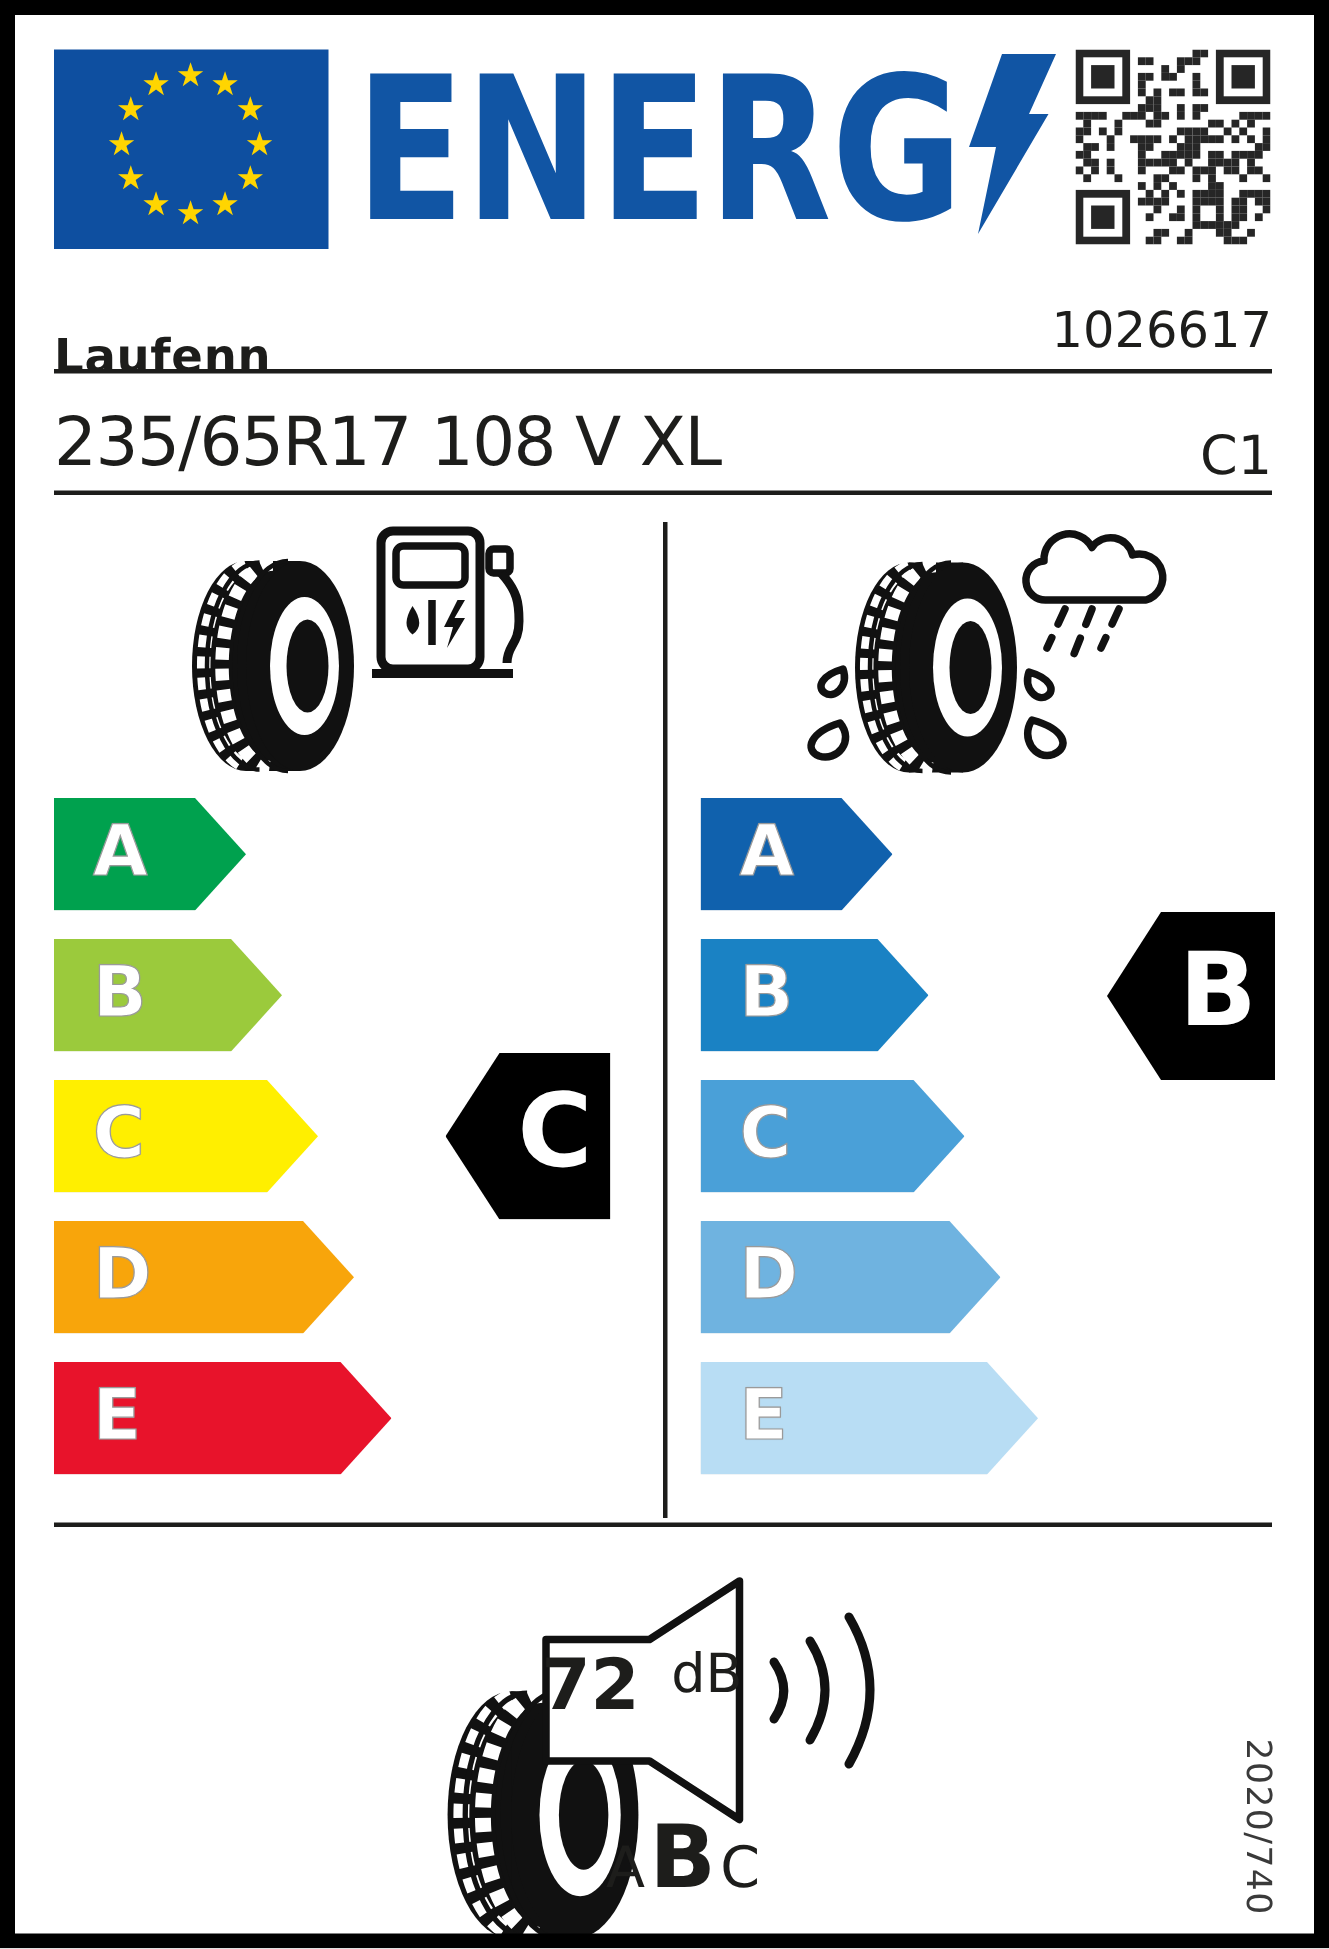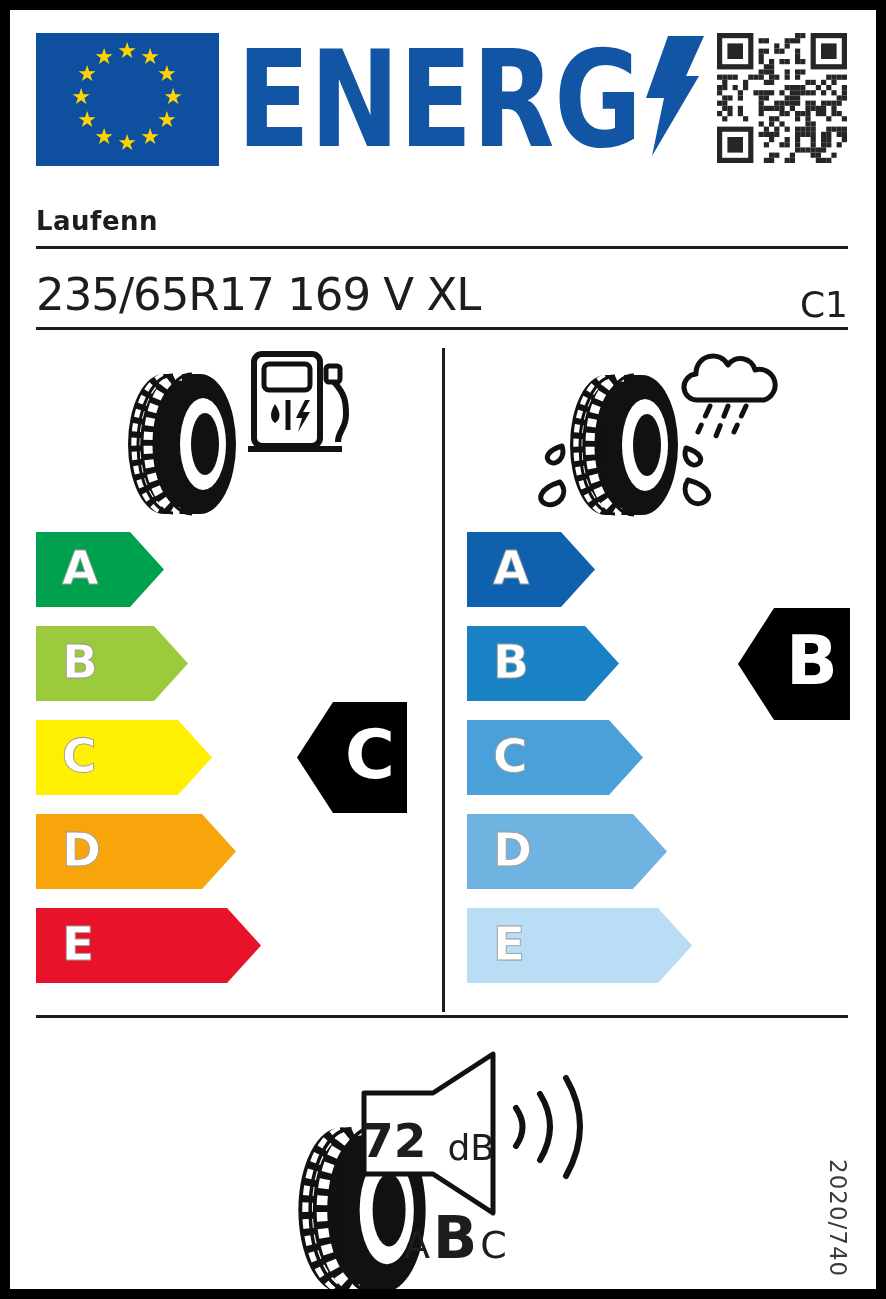--- a/index.html
+++ b/index.html
@@ -9,21 +9,21 @@
   .frame{position:absolute;left:0;top:0;width:886px;height:1299px;border:10px solid #000;pointer-events:none;z-index:50;}
 
   
   .eu-flag{position:absolute;left:36px;top:33px;width:183px;height:133px;background:#0e4fa0;overflow:hidden;}
   .eu-flag .star{position:absolute;color:#ffd500;font-size:22px;line-height:22px;width:22px;text-align:center;}
   .energ-svg{position:absolute;left:237px;top:28px;}
   .bolt-svg{position:absolute;left:646px;top:36px;}
   .qr-svg{position:absolute;left:717px;top:33px;}
 
   
-  .brand{position:absolute;left:36px;top:206px;font-size:26px;font-weight:bold;letter-spacing:.5px;}
+  .brand{position:absolute;left:36px;top:220px;font-size:31px;font-weight:bold;letter-spacing:.5px;}
   .article{position:absolute;right:38px;top:200px;font-size:33px;}
   .rule{position:absolute;left:36px;width:812px;height:3px;background:#1d1d1b;}
   .rule1{top:246px;}
   .rule2{top:327px;}
   .rule3{top:1015px;}
   .tire-size{position:absolute;left:36px;top:268px;font-size:45px;letter-spacing:-1px;}
   .tire-class{position:absolute;right:38px;top:284px;font-size:36px;}
 
   
   .vdivider{position:absolute;left:442px;top:348px;width:3px;height:664px;background:#1d1d1b;}
@@ -35,21 +35,21 @@
          font-size:47px;font-weight:bold;color:#fff;
          -webkit-text-stroke:.8px #9a9a9a;text-shadow:0 0 1px #9d9d9d;}
   .rating{position:absolute;background:#000;
          clip-path:polygon(36px 0,100% 0,100% 100%,36px 100%,0 50%);}
   .rating .glyph{position:absolute;left:36px;right:0;top:50%;transform:translateY(-54%);
          text-align:center;font-size:68px;font-weight:bold;color:#fff;}
 
   
   .speaker-svg{position:absolute;left:361px;top:1051px;}
   .noise-db{position:absolute;left:364px;top:1096px;width:128px;height:72px;
-        display:flex;align-items:flex-end;justify-content:center;gap:21px;}
+        display:flex;align-items:flex-start;justify-content:center;gap:21px;}
   .noise-db .val{font-size:47px;font-weight:bold;}
   .noise-db .unit{font-size:36px;}
   .noise-classes{position:absolute;left:404px;top:1204px;display:flex;align-items:baseline;gap:3px;}
   .noise-classes .nc{font-size:38px;}
   .noise-classes .nc-active{font-size:58px;font-weight:bold;}
   .regulation{position:absolute;left:851px;top:1159px;font-size:23px;letter-spacing:1px;color:#3a3a3a;
         transform:rotate(90deg);transform-origin:0 0;white-space:nowrap;}
 </style>
 </head>
 <body>
@@ -288,23 +288,24 @@
       <rect x="10.4" y="10.4" width="15.600000000000001" height="15.600000000000001" fill="#262626"></rect>
       <rect x="93.60000000000001" y="0" width="36.4" height="36.4" fill="#262626"></rect>
       <rect x="98.8" y="5.2" width="26" height="26" fill="#fff"></rect>
       <rect x="104" y="10.4" width="15.600000000000001" height="15.600000000000001" fill="#262626"></rect>
       <rect x="0" y="93.60000000000001" width="36.4" height="36.4" fill="#262626"></rect>
       <rect x="5.2" y="98.8" width="26" height="26" fill="#fff"></rect>
       <rect x="10.4" y="104" width="15.600000000000001" height="15.600000000000001" fill="#262626"></rect>
     </svg>
 
   <div class="brand">Laufenn</div>
+  <div class="article">1026617</div>
   <div class="rule rule1"></div>
 
-  <div class="tire-size">235/65R17 169 V XL</div>
+  <div class="tire-size">235/65R17 108 V XL</div>
   <div class="tire-class">C1</div>
   <div class="rule rule2"></div>
 
   <div class="vdivider"></div>
 
   <svg class="icon-abs" style="left:126px;top:371px;" width="112" height="146" viewBox="0 0 112 146">
     <use href="#tire-shape"></use>
   </svg>
 
   <svg class="icon-abs" style="left:248px;top:350px;" width="106" height="104" viewBox="0 0 106 104">

